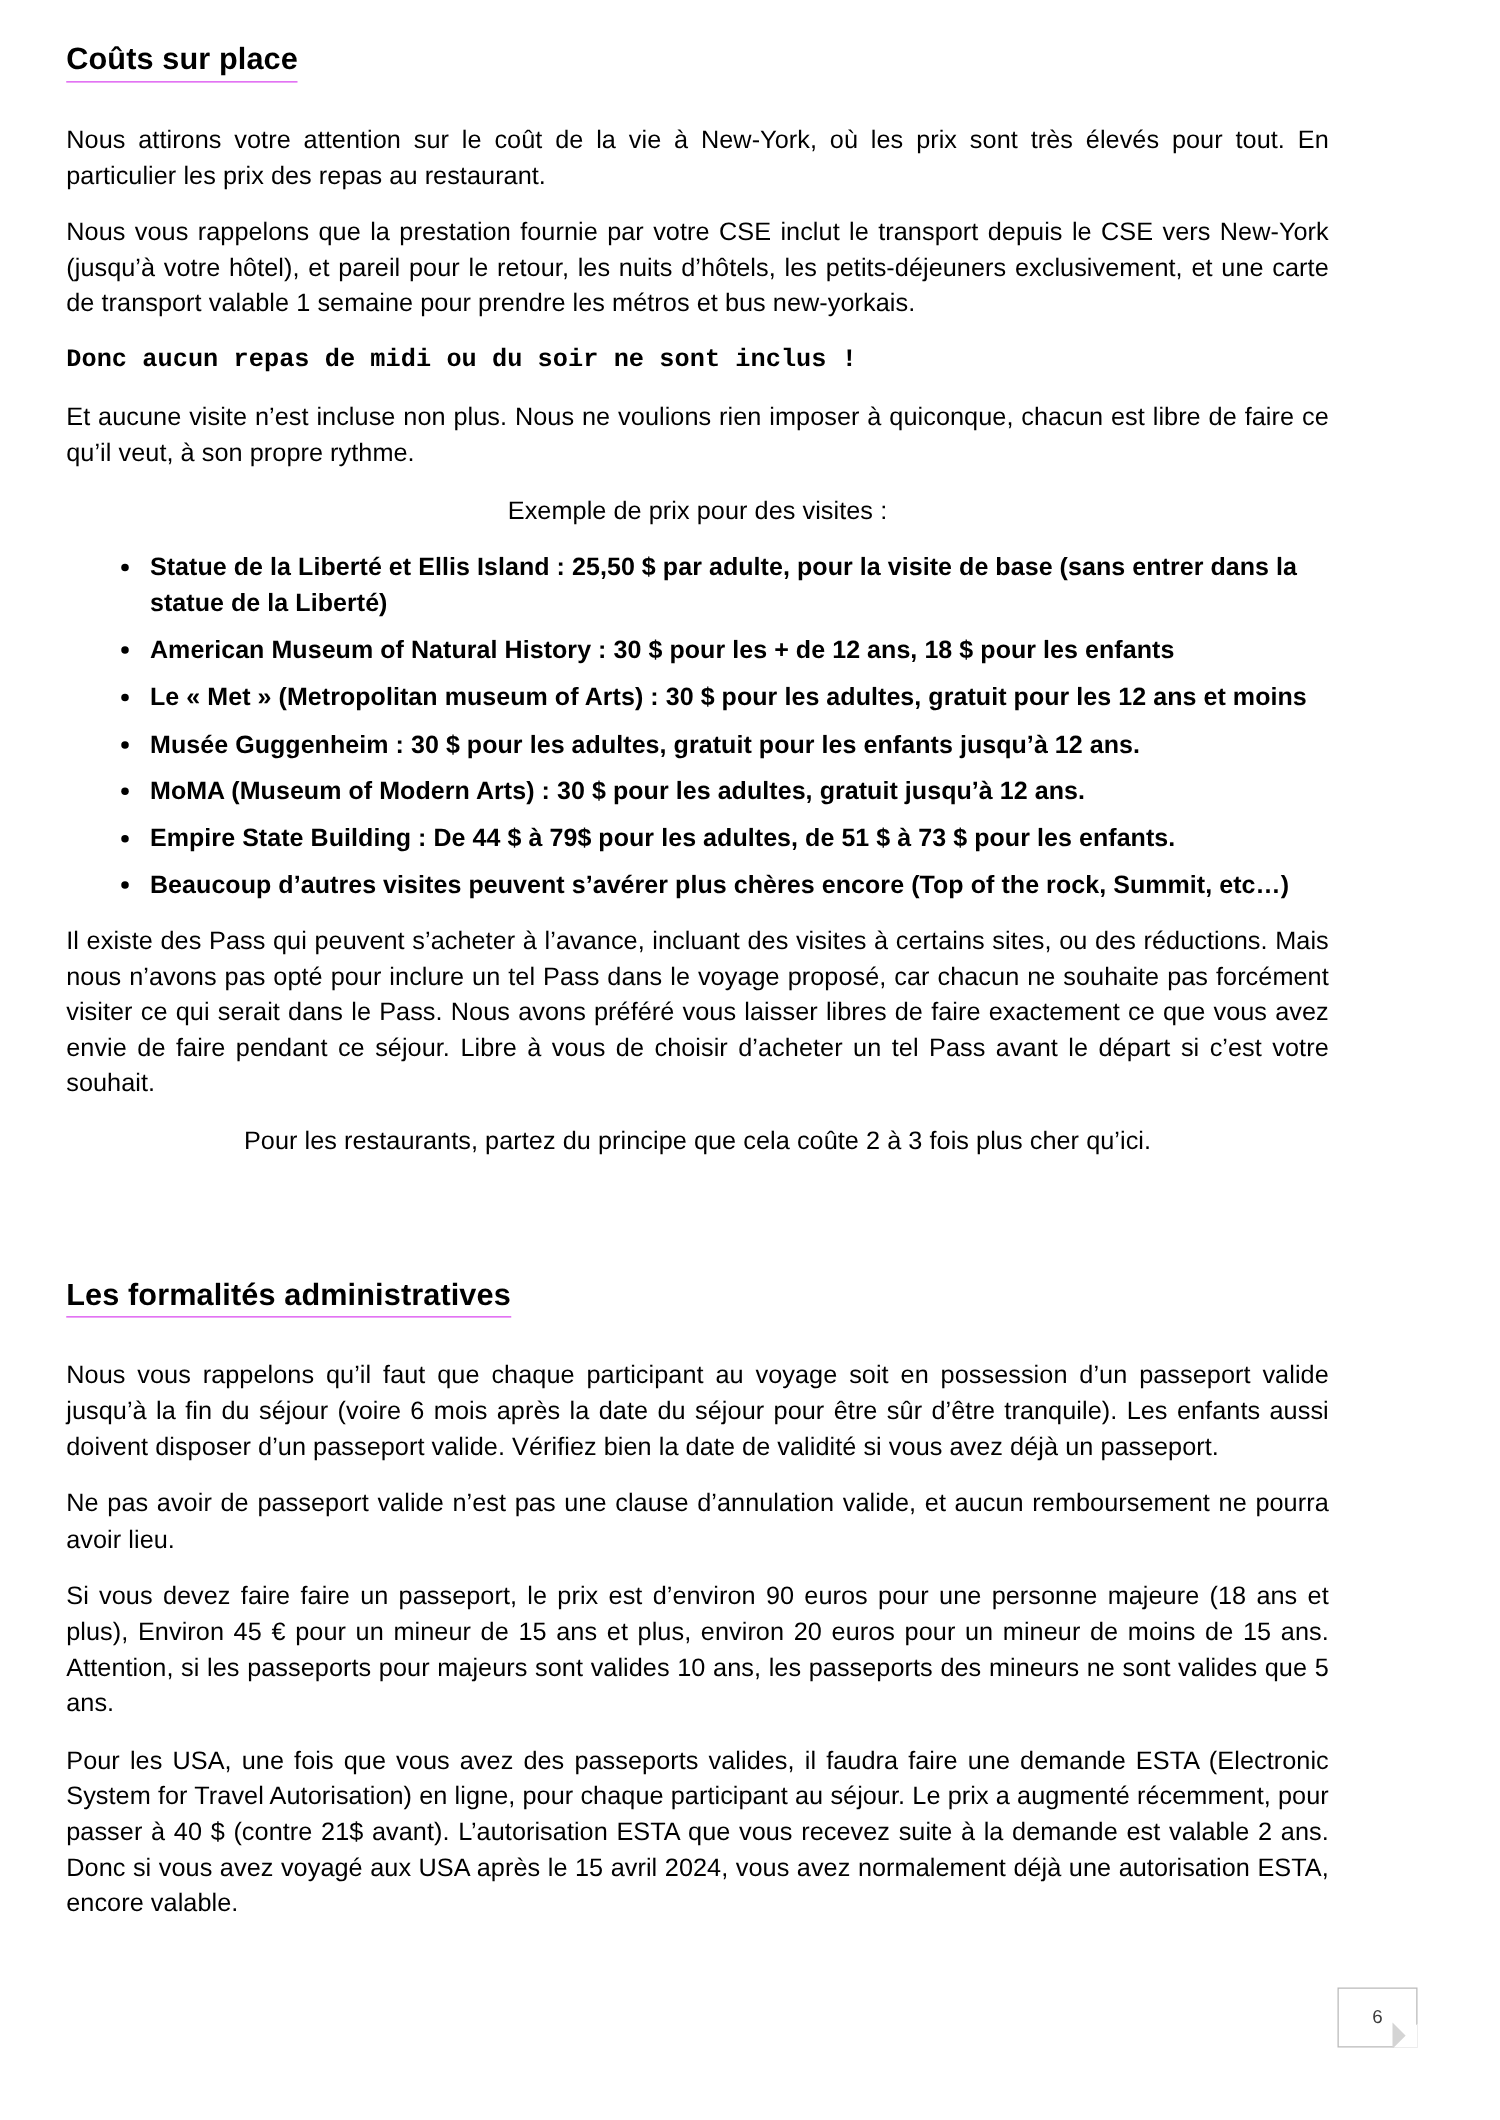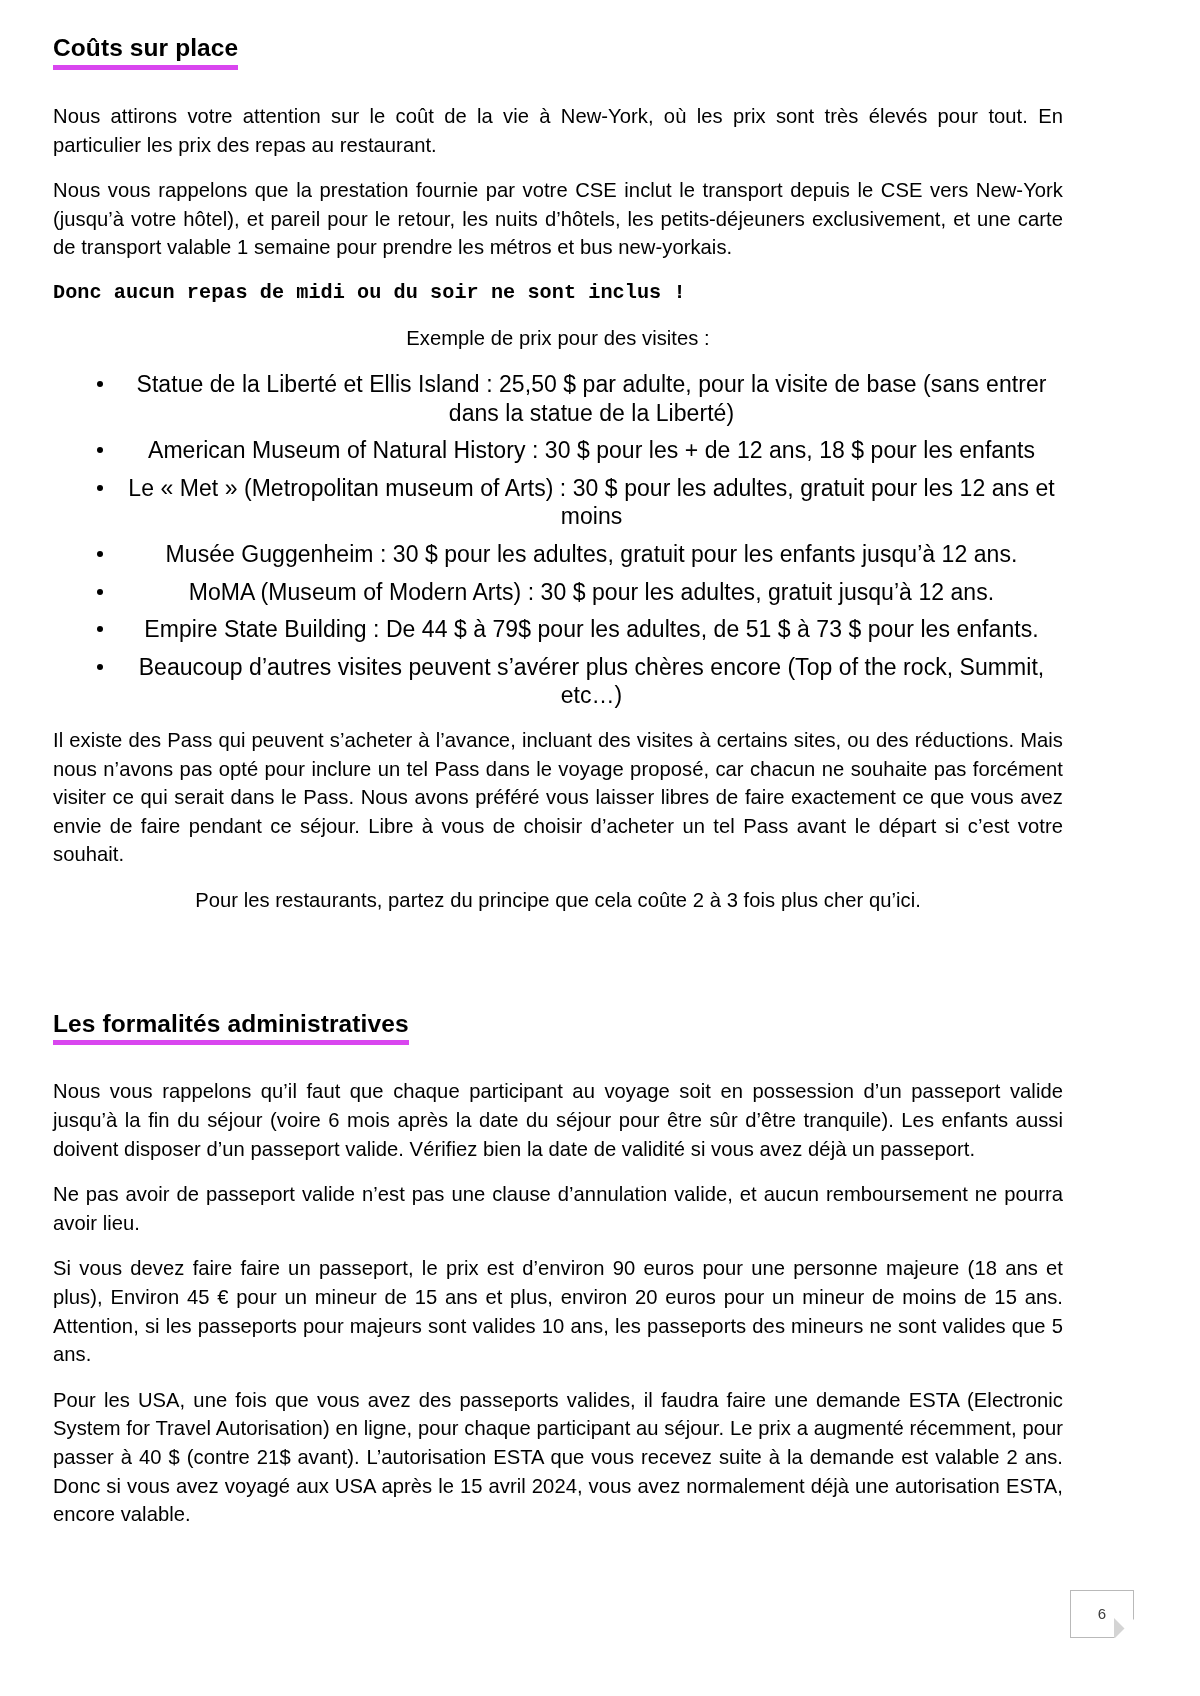--- a/index.html
+++ b/index.html
@@ -25,21 +25,21 @@
   .doc-body {
     width: 1010px;
   }
   h2.section-heading {
     font-size: 24.5px;
     font-weight: bold;
     line-height: 1.18;
     margin: 0 0 16px 0;
     letter-spacing: 0.1px;
     display: inline-block;
-    border-bottom: 5px solid #d946ef;
+    border-bottom: 1px solid #d946ef;
     padding-bottom: 2px;
   }
   .heading-wrap {
     margin: 0 0 14px 0;
   }
   .heading-wrap.second {
     margin-top: 4px;
   }
   p.para {
     font-size: 20.2px;
@@ -58,26 +58,27 @@
   p.para.noj {
     text-align: center;
   }
   ul.bullets {
     margin: 0 0 4px 0;
     padding: 0 0 0 0;
     list-style: none;
   }
   ul.bullets li {
     position: relative;
-    font-size: 23px;
+    font-size: 20px;
     line-height: 28.6px;
     margin: 0 0 9px 0;
     padding-left: 67px;
-    text-align: center;
+    text-align: left;
     letter-spacing: 0.05px;
+    font-weight: bold;
   }
   ul.bullets li .bullet-dot {
     position: absolute;
     left: 44px;
     top: 11px;
     width: 6px;
     height: 6px;
     background: #000;
     border-radius: 50%;
   }
@@ -134,20 +135,21 @@
     <div class="heading-wrap">
       <h2 class="section-heading">Coûts sur place</h2>
     </div>
 
     <p class="para">Nous attirons votre attention sur le coût de la vie à New-York, où les prix sont très élevés pour tout. En particulier les prix des repas au restaurant.</p>
 
     <p class="para">Nous vous rappelons que la prestation fournie par votre CSE inclut le transport depuis le CSE vers New-York (jusqu’à votre hôtel), et pareil pour le retour, les nuits d’hôtels, les petits-déjeuners exclusivement, et une carte de transport valable 1 semaine pour prendre les métros et bus new-yorkais.</p>
 
     <p class="para bold">Donc aucun repas de midi ou du soir ne sont inclus !</p>
 
+    <p class="para">Et aucune visite n’est incluse non plus. Nous ne voulions rien imposer à quiconque, chacun est libre de faire ce qu’il veut, à son propre rythme.</p>
 
     <p class="para noj">Exemple de prix pour des visites :</p>
 
     <ul class="bullets">
       <li>
         <span class="bullet-dot"></span>
         <span>Statue de la Liberté et Ellis Island : 25,50 $ par adulte, pour la visite de base (sans entrer dans la statue de la Liberté)</span>
       </li>
       <li>
         <span class="bullet-dot"></span>

